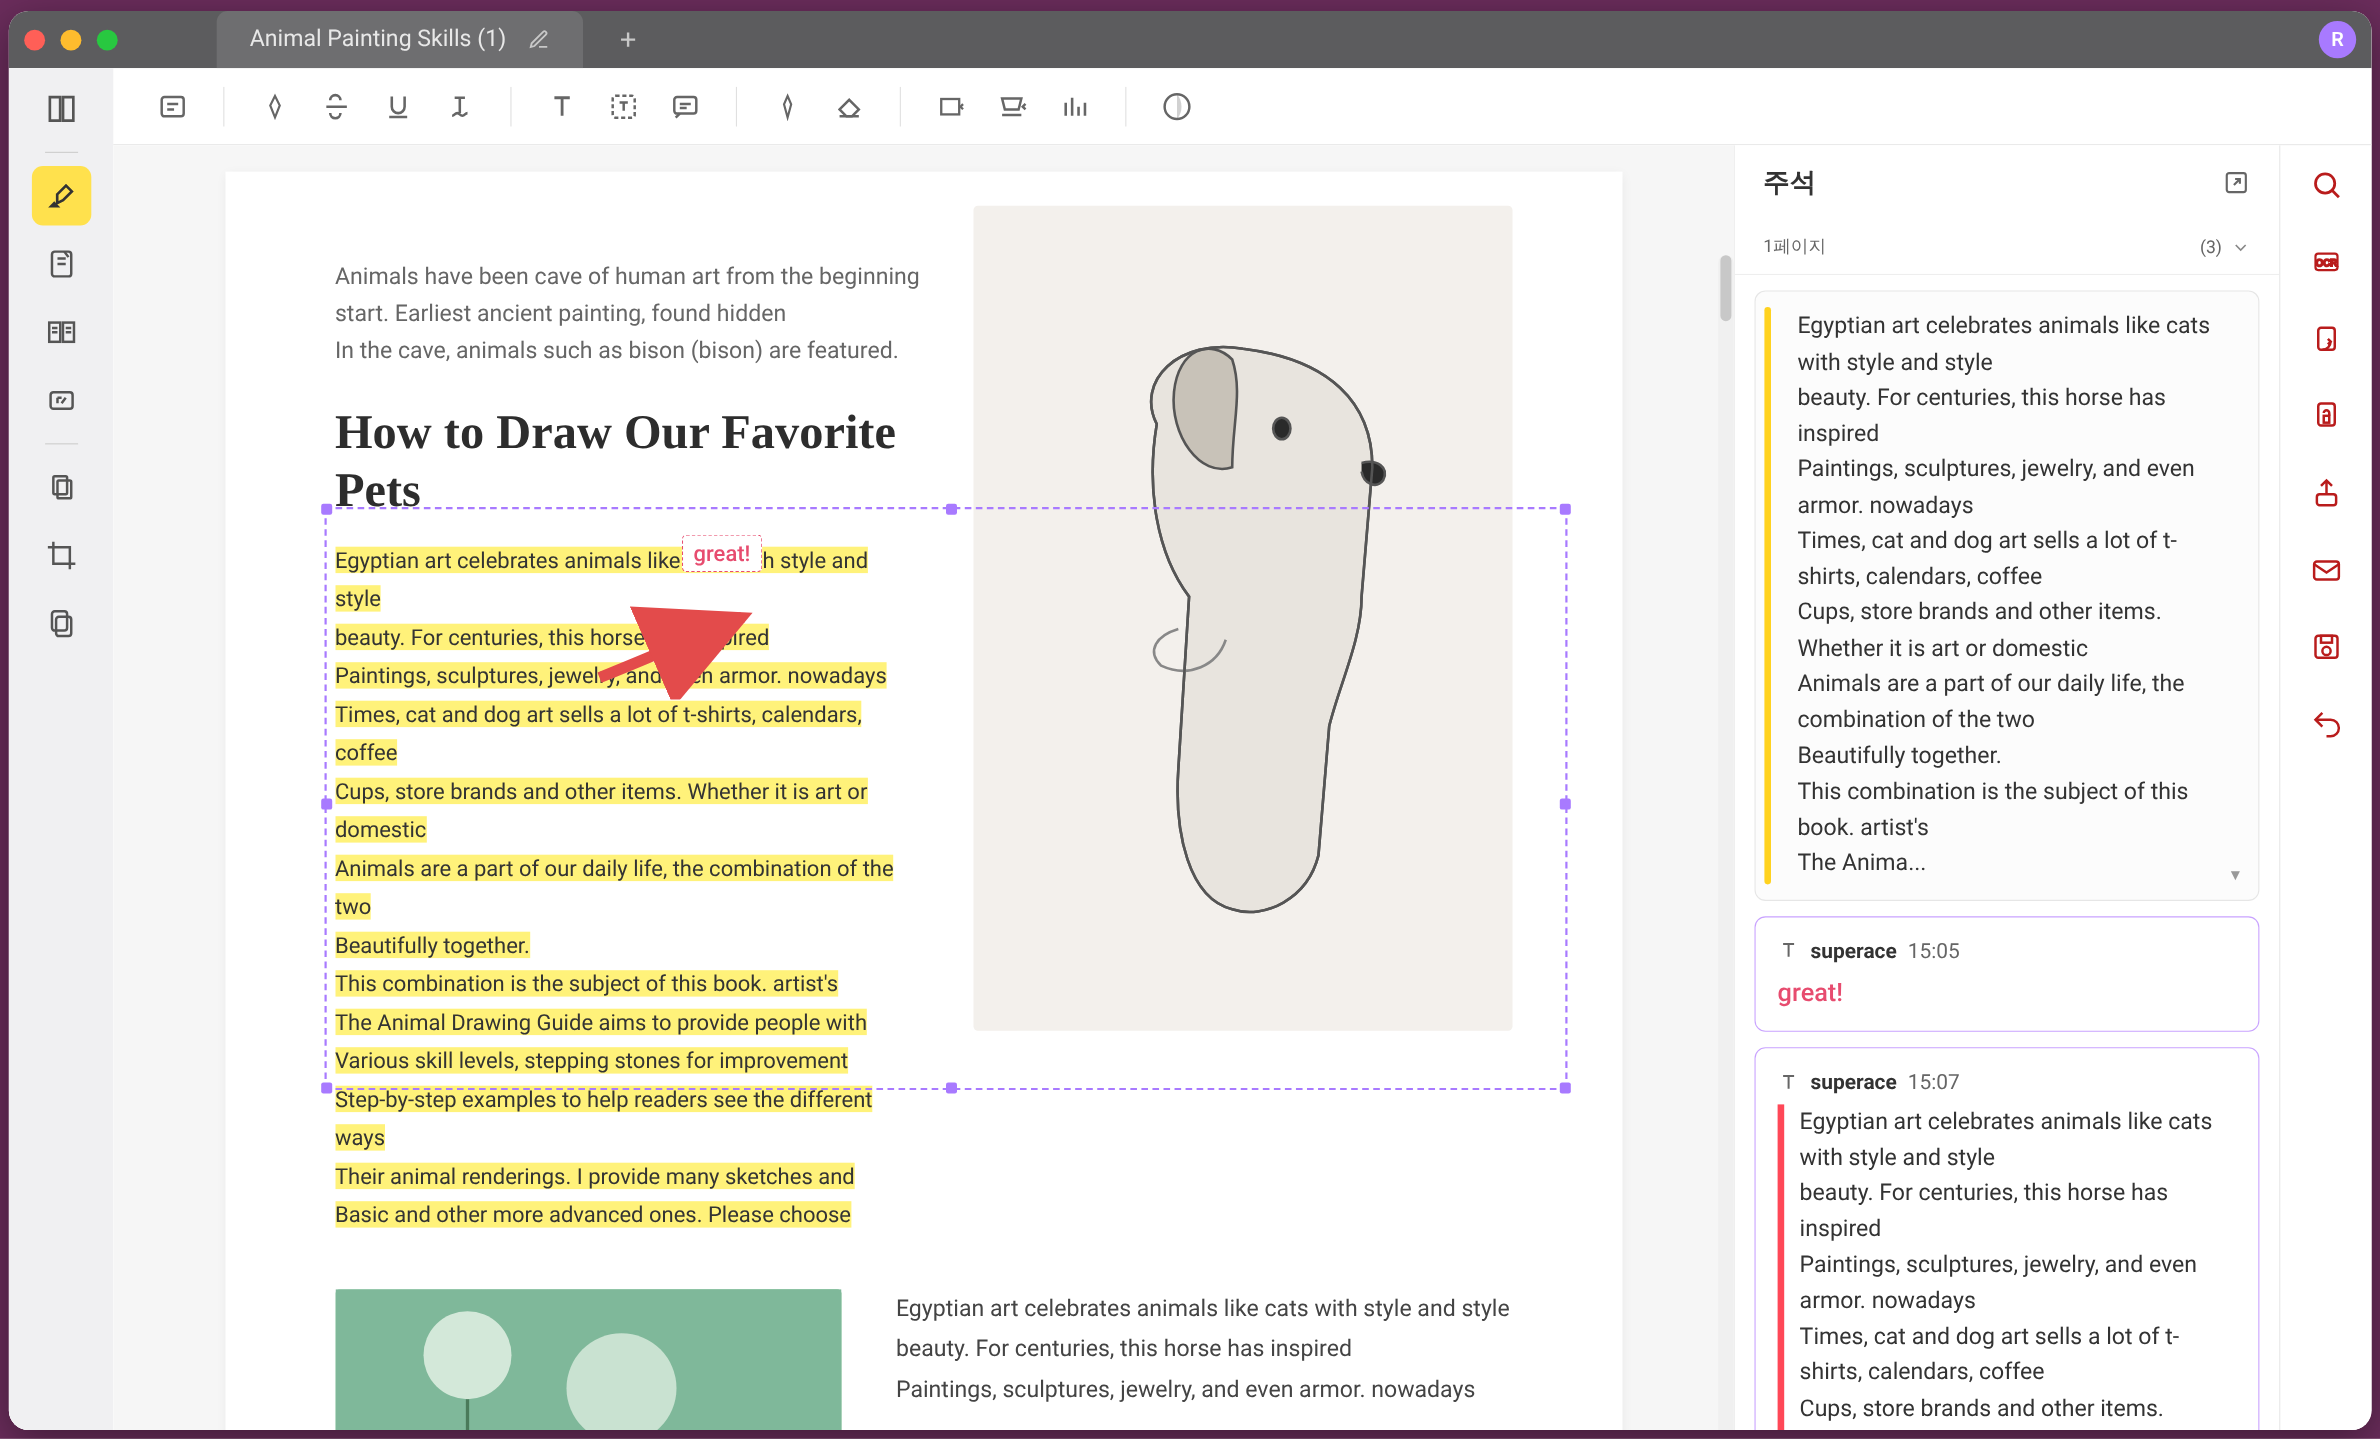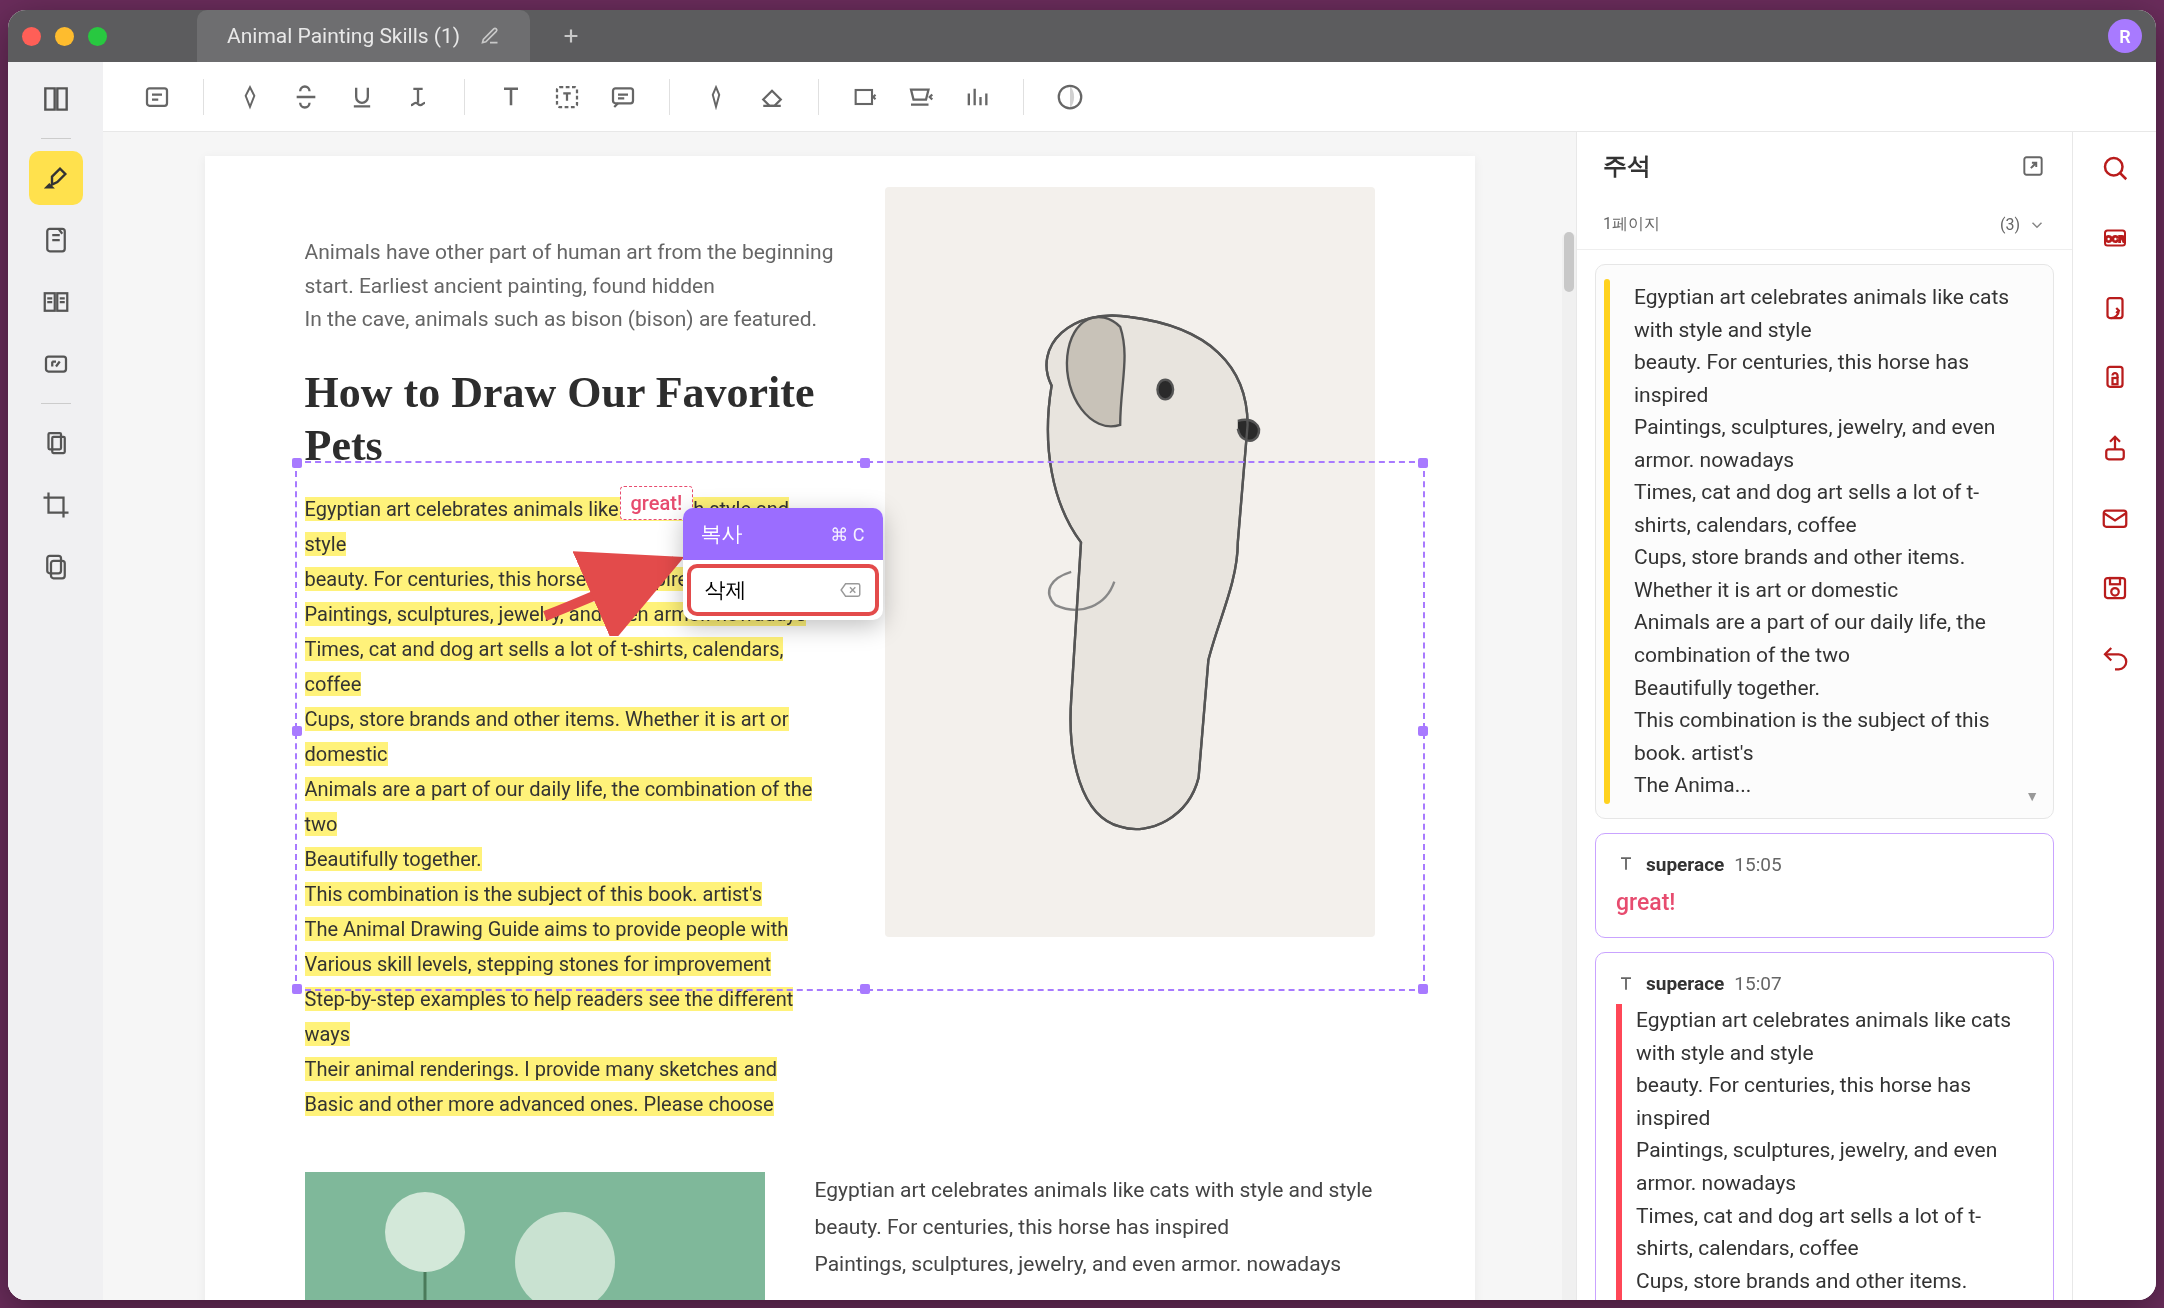--- a/index.html
+++ b/index.html
@@ -346,21 +346,21 @@
           </div>
       </div>
 
       <div class="content-row">
         <div class="doc-wrap">
           <div class="scrollhint">
               <div class="scrollthumb"></div>
             </div>
           <div class="doc">
             <div>
-              <div class="doc-top">Animals have other part of human art from the beginning</div>
+              <div class="doc-top">Animals have been cave of human art from the beginning</div>
               <div class="doc-top">start. Earliest ancient painting, found hidden</div>
               <div class="doc-top">In the cave, animals such as bison (bison) are featured.</div>
             </div>
 
             <div style="display:flex; gap:24px;">
               <div style="flex:1">
                 <h1>How to Draw Our Favorite Pets</h1>
                 <div id="hl-block">
                     <div><span class="hl">Egyptian art celebrates animals like cats with style and style</span></div>
                     <div><span class="hl">beauty. For centuries, this horse has inspired</span></div>
@@ -419,35 +419,20 @@
 
             <svg class="arrow-ann" width="180" height="100">
               <defs>
                   <marker id="ah" markerWidth="12" markerHeight="12" refX="9" refY="5" orient="auto">
                     <path d="M0 0 L10 5 L0 10 z" fill="#e34b4b"></path>
                   </marker>
                 </defs>
               <path d="M10 80 Q60 60 140 25" stroke="#e34b4b" stroke-width="10" fill="none" marker-end="url(#ah)"></path>
             </svg>
 
-            <div class="ctx">
-              <div class="item sel">
-                <span>복사</span>
-                <span class="shortcut">⌘ C</span>
-              </div>
-              <div class="item framed">
-                <span>삭제</span>
-                <span class="delkey">
-                  <svg width="22" height="16" viewBox="0 0 24 18" fill="none" stroke="#999" stroke-width="1.6">
-                      <path d="M7 2h14a2 2 0 012 2v10a2 2 0 01-2 2H7l-5-7z"></path>
-                      <path d="M12 6l6 6M18 6l-6 6"></path>
-                    </svg>
-                </span>
-              </div>
-            </div>
           </div>
 
         </div>
 
         <div class="right-panel">
           <div class="rp-head">
             <span>주석</span>
             <span class="sp"></span>
             <span>
                 <svg width="26" height="26" viewBox="0 0 24 24" fill="none" stroke="#666" stroke-width="1.8">

